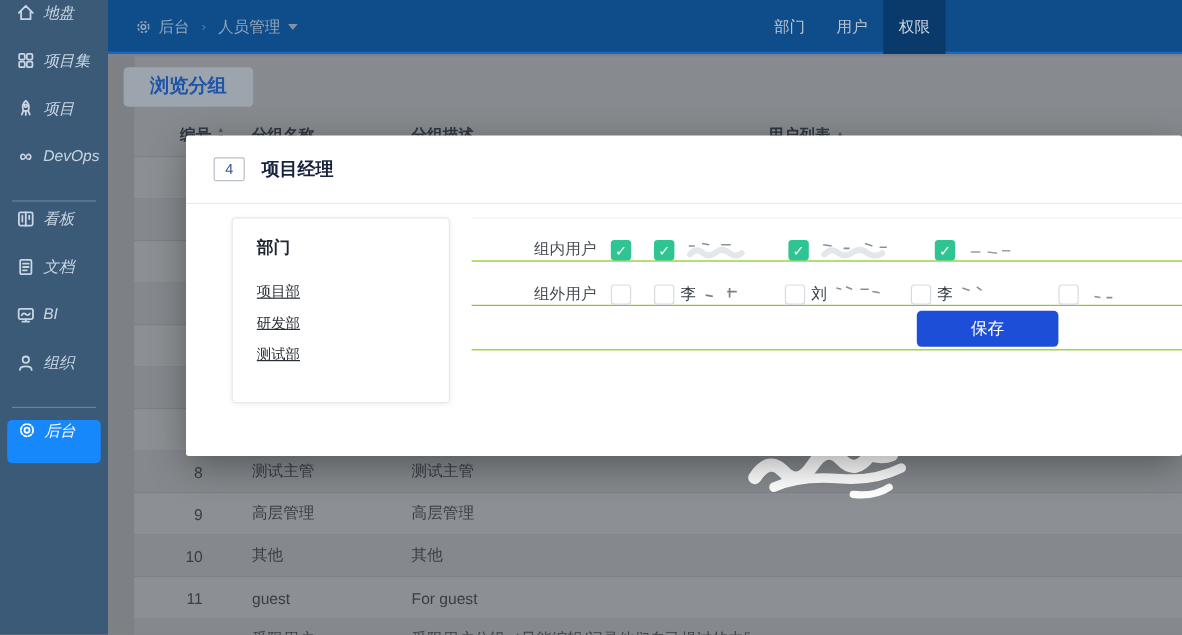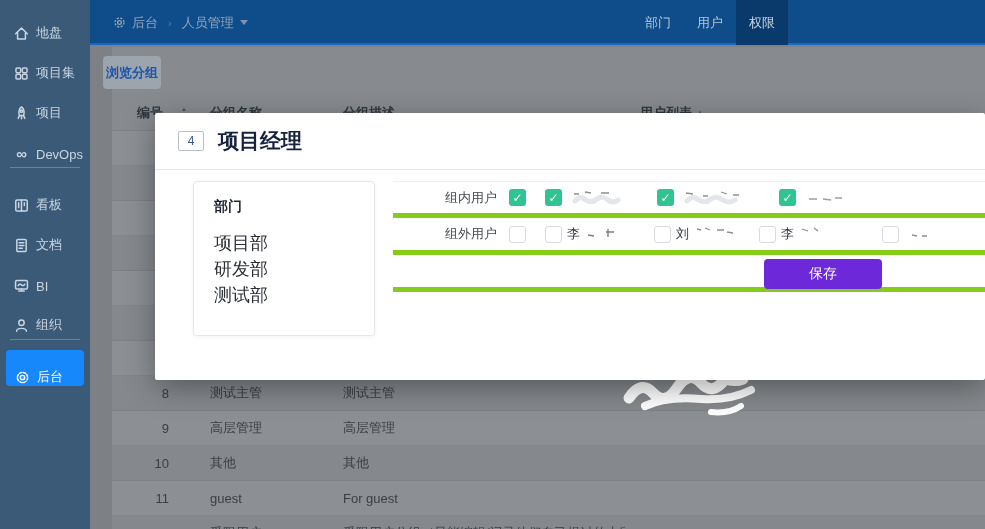--- a/index.html
+++ b/index.html
@@ -1,21 +1,21 @@
 <!DOCTYPE html>
 <html><head>
 <meta charset="utf-8">
 <style>
   * { margin:0; padding:0; box-sizing:border-box; }
   html,body { width:985px; height:529px; overflow:hidden; }
   body { font-family:"Liberation Sans","DejaVu Sans",sans-serif; background:#7E8286; position:relative; }
 
   
   .sidebar { position:absolute; left:0; top:0; width:90px; height:529px; background:#3A5A78; z-index:20; padding-top:2px; }
-  .side-item { height:40px; display:flex; align-items:flex-end; padding-left:13px; color:#C9D6E2; font-size:13px; cursor:pointer; }
+  .side-item { height:40px; display:flex; align-items:flex-start; padding-left:13px; color:#C9D6E2; font-size:13px; cursor:pointer;font-style:italic; }
   .side-item .ic { width:17px; height:17px; margin-right:6px; display:flex; align-items:center; justify-content:center; flex:0 0 17px; }
   .side-item .ic svg { width:17px; height:17px; stroke:#C9D6E2; fill:none; stroke-width:1.4; stroke-linecap:round; stroke-linejoin:round; }
   .side-item .inf { font-size:15px; font-weight:bold; line-height:1; }
   .side-divider { height:1px; background:rgba(255,255,255,0.25); margin:5px 10px 6px 10px; }
   .side-item.active { background:#1787FC; color:#FFFFFF; border-radius:4px; margin:10px 6px 0 6px; height:36px; padding-left:8px; }
   .side-item.active .ic svg { stroke:#FFFFFF; }
 
   
   .main { position:absolute; left:90px; top:0; right:0; bottom:0; }
 
@@ -26,57 +26,57 @@
   .crumbs .gear svg { width:15px; height:15px; stroke:#93A6BC; fill:none; stroke-width:1.4; }
   .crumb-sep { margin:0 10px; color:#647E9C; font-size:11px; }
   .caret-down { display:inline-block; width:0; height:0; border-left:4px solid transparent; border-right:4px solid transparent; border-top:5px solid #7E94AC; margin-left:6px; }
   .navtabs { position:absolute; right:197px; top:0; height:45px; display:flex; }
   .navtab { padding:0 13px; display:flex; align-items:center; color:#B9C5D2; font-size:13px; cursor:pointer; }
   .navtab.active { background:#0A3A6B; color:#C9D3DE; }
 
   
   .content { position:absolute; left:0; top:47px; right:0; bottom:0; background:#878B8F; }
   .leftstrip { position:absolute; left:0; top:0; width:22px; bottom:0; background:#7D8185; }
-  .chip { position:absolute; left:13px; top:9px; height:33px; line-height:33px; padding:0 3px; background:#9CA4AE; border-radius:4px; color:#1E55A8; font-weight:bold; font-size:13px; cursor:pointer; }
+  .chip { position:absolute; left:13px; top:9px; height:33px; line-height:33px; padding:0 22px; background:#9CA4AE; border-radius:4px; color:#1E55A8; font-weight:bold; font-size:16px; cursor:pointer; }
 
   .gtable { position:absolute; left:22px; top:48px; right:0; }
   .trow { display:flex; height:35px; align-items:center; font-size:13px; color:#383E45; border-bottom:1px solid rgba(0,0,0,0.06); }
   .trow.head { height:36px; font-weight:bold; color:#2F3840; background:#878B8F; }
   .trow.light { background:#8C9094; }
   .trow.dark  { background:#85898D; }
-  .c1 { width:83px; text-align:right; padding-right:26px;gap:13px; }
+  .c1 { width:83px; text-align:right; padding-right:26px; }
   .trow.head .c1 { padding-right:8px; display:flex; justify-content:flex-end; align-items:center; }
   .c2 { width:133px; padding-left:15px; }
   .c3 { width:297px; padding-left:15px; white-space:nowrap; overflow:hidden; }
   .c4 { flex:1; padding-left:15px; display:flex; align-items:center; }
   .sort { display:inline-flex; flex-direction:column; margin-left:5px; font-size:6px; line-height:0.9; color:#4C545B; }
 
   
   .scribble-table { position:absolute; left:615px; top:368px; z-index:50; }
 
   
   .modal { position:absolute; left:155px; top:113px; width:830px; height:267px; background:#FFFFFF; z-index:100; box-shadow:0 8px 30px rgba(0,0,0,0.35); border-radius:2px; }
   .m-head { position:absolute; left:0; top:0; right:0; height:57px; border-bottom:1px solid #E8EAED; display:flex; align-items:center; padding-left:23px; }
   .idbox { min-width:26px; height:20px; border:1px solid #B8C0CA; border-radius:2px; color:#33558C; font-size:12px; display:flex; align-items:center; justify-content:center; padding:0 4px; }
-  .m-title { margin-left:14px; font-size:21px; font-weight:bold; color:#17233D; }
+  .m-title { margin-left:14px; font-size:15px; font-weight:bold; color:#17233D; }
 
   .dept-card { position:absolute; left:38px; top:68px; width:182px; height:155px; border:1px solid #E6E8EB; border-radius:4px; background:#fff; box-shadow:0 1px 4px rgba(30,40,60,0.06); padding:16px 0 0 20px; }
   .dept-title { font-size:14px; font-weight:bold; color:#1E2430; margin-bottom:14px; }
-  .dept-item { font-size:18px; color:#2A2F36; line-height:26px; cursor:pointer; }
+  .dept-item { font-size:12px; color:#2A2F36; line-height:26px; cursor:pointer;text-decoration:underline; }
 
   .mrows { position:absolute; left:238px; top:68px; right:0; }
-  .mrow { display:flex; align-items:center; height:37px; border-bottom:5px solid #84cc16; }
+  .mrow { display:flex; align-items:flex-end; height:37px; border-bottom:1px solid #84cc16; }
   .mrow:first-child { border-top:1px solid #EEF0F2; }
   .mrow-label { width:104px; text-align:right; font-size:13px; color:#454B52; flex:0 0 104px; }
   .member { display:flex; align-items:center; margin-left:12px; }
   .member-name { font-size:13px; color:#333A42; margin-left:5px; white-space:nowrap; }
   .cb { width:17px; height:17px; border-radius:3px; background:#fff; border:1px solid #D7DBE0; display:flex; align-items:center; justify-content:center; flex:0 0 17px; cursor:pointer; }
   .cb.checked { background:#2EC592; border:none; color:#fff; font-size:12px; font-weight:bold; }
   .trace { margin-left:4px; }
-  .save-btn { position:absolute; left:371px; top:4px; width:118px; height:30px; background:#6d28d9; color:#fff; font-size:14px; border:none; border-radius:4px; cursor:pointer; }
+  .save-btn { position:absolute; left:371px; top:4px; width:118px; height:30px; background:#1d4ed8; color:#fff; font-size:14px; border:none; border-radius:4px; cursor:pointer; }
 </style>
 </head>
 <body>
 
 <aside class="sidebar">
   <div class="side-item">
     <span class="ic">
         <svg viewBox="0 0 16 16">
           <path d="M2.5 8.2 L8 2.8 L13.5 8.2 M4.3 7 V13.2 H11.7 V7"></path>
         </svg>

